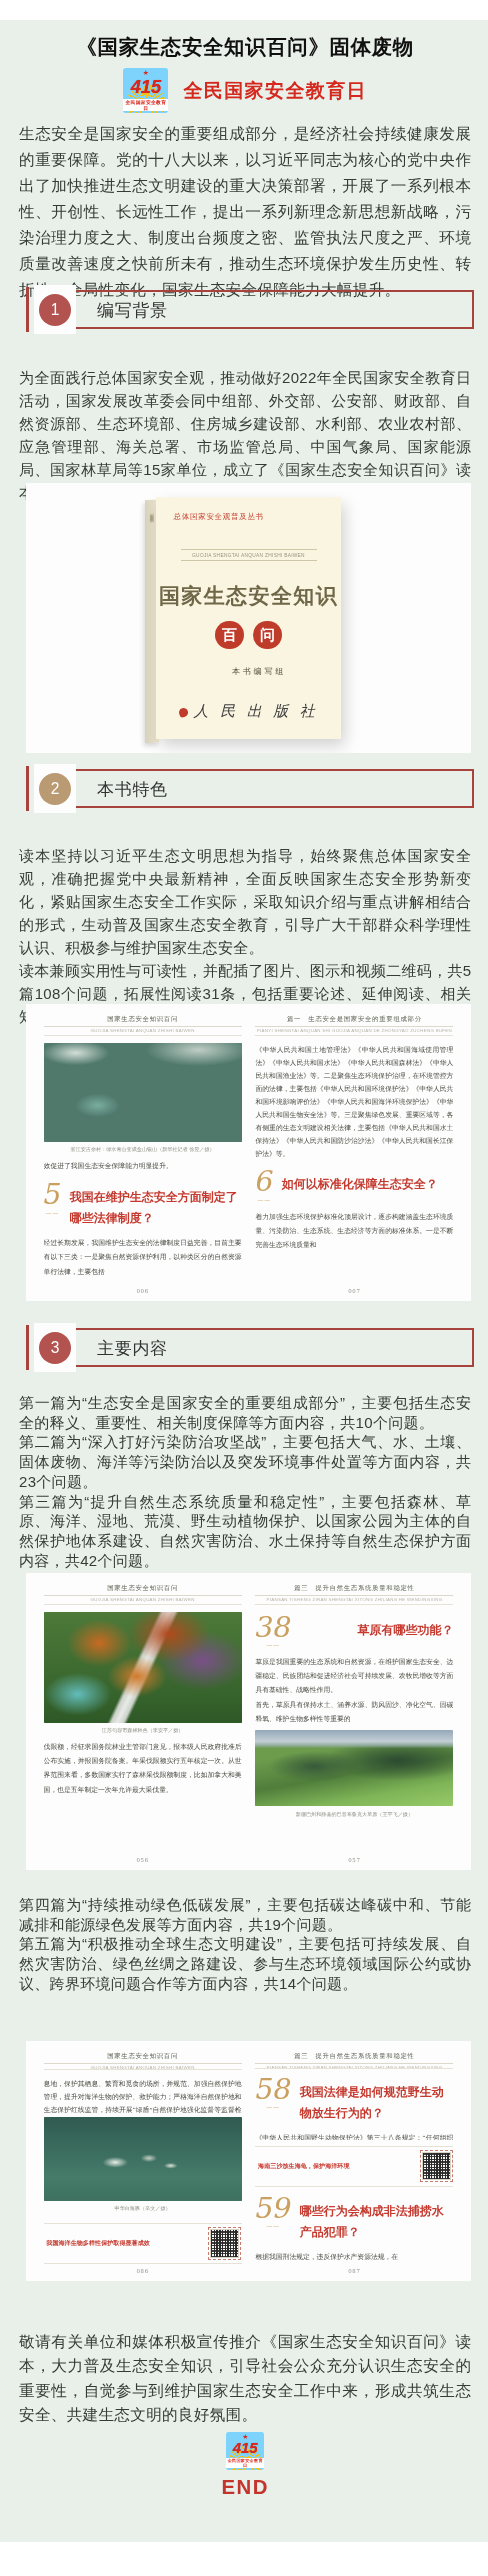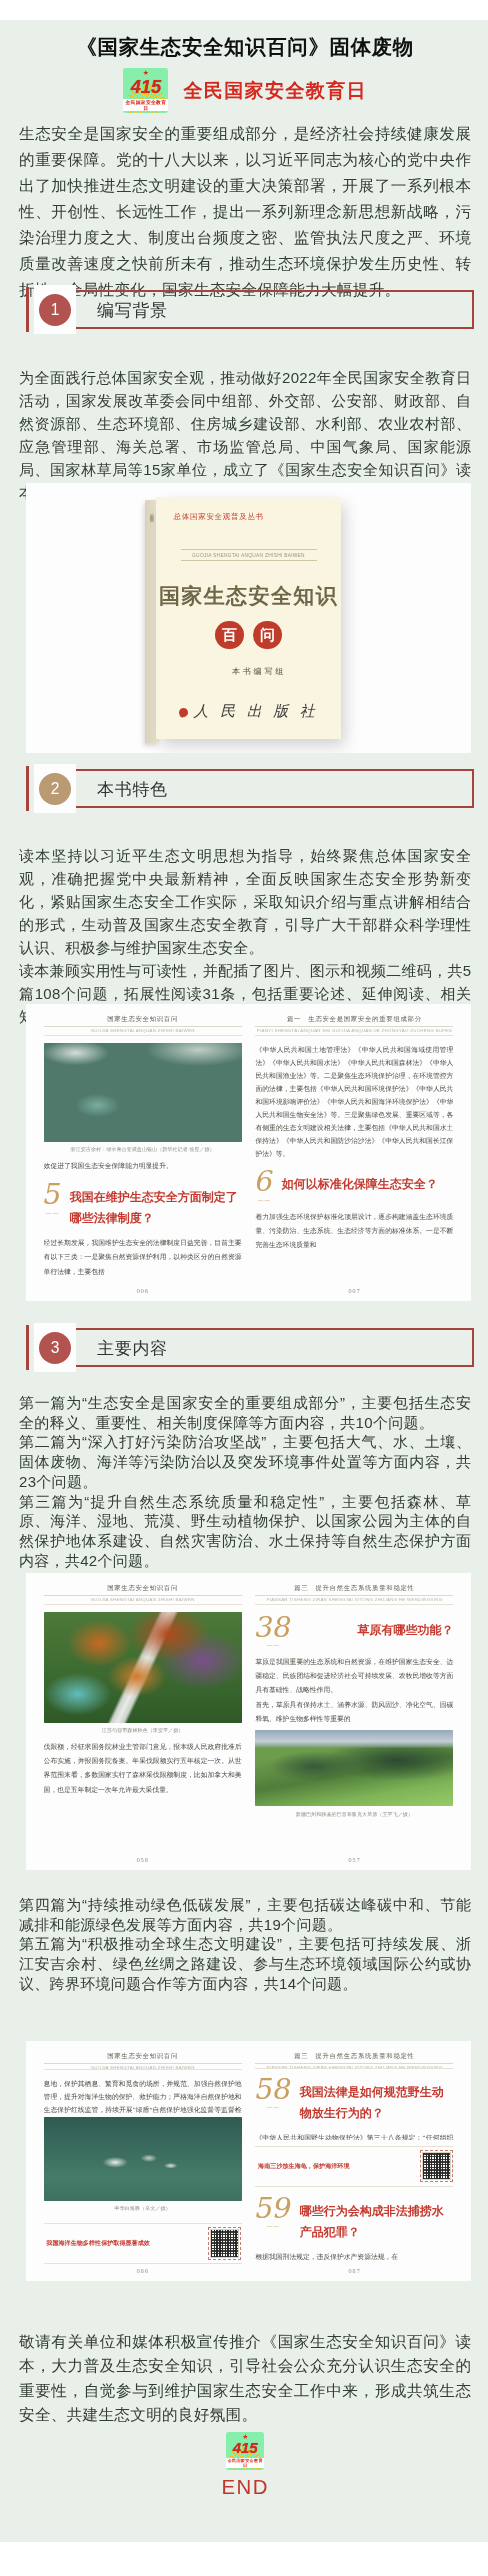--- a/index.html
+++ b/index.html
@@ -17,21 +17,21 @@
   .abs { position:absolute; left:19px; right:17.6px; }
   .para { font-size:15.6px; line-height:26px; text-align:justify; color:#343d35; letter-spacing:0.3px; }
   .para.tight { font-size:15px; line-height:23px; }
   .para.tighter { font-size:15px; line-height:19.7px; }
 
   
   .doc-title { top:33px; text-align:center; font-size:20.4px; font-weight:700; color:#101010; letter-spacing:0.7px; }
 
   
   .edu-row { top:68px; display:flex; justify-content:center; align-items:center; gap:15px; }
-  .edu-logo { position:relative; width:45px; height:45px; background:#86efac; border-radius:2.7px; overflow:hidden; flex:none; }
+  .edu-logo { position:relative; width:45px; height:45px; background:#7dd3fc; border-radius:2.7px; overflow:hidden; flex:none; }
   .edu-logo .rays { position:absolute; left:50%; top:16.3px; width:39px; height:39px; transform:translateX(-50%);
       background:repeating-conic-gradient(#f3c216 0 5deg, transparent 5deg 14deg); border-radius:50%; }
   .edu-logo .num { position:absolute; top:8.1px; width:100%; text-align:center;
       font-size:18.3px; font-weight:900; font-style:italic; color:#d5281e; text-shadow:0 0 0.7px #d5281e; }
   .edu-logo .star { position:absolute; top:0.7px; width:100%; text-align:center; font-size:6.8px; color:#d5281e; }
   .edu-logo .cap { position:absolute; bottom:2px; width:100%; text-align:center; font-size:4.8px; font-weight:700; color:#d5281e; background:#fff; letter-spacing:0.3px; }
   .edu-label { font-size:19px; font-weight:700; color:#d5281e; letter-spacing:1.4px; }
 
   
   .sec { position:absolute; left:26px; right:15px; height:49px; }
@@ -108,21 +108,21 @@
   .qr-row { display:flex; align-items:center; justify-content:space-between; gap:6.8px;
       border-top:0.7px solid #e6e2d6; border-bottom:0.7px solid #e6e2d6; padding:5.4px 2.7px; margin-top:5.4px; }
   .qr-label { font-size:6.1px; font-weight:700; color:#c5392e; }
   .qr { width:28.5px; height:28.5px; flex:none; border:0.7px solid #d9d4c8; outline:0.7px dashed #c87b6f; outline-offset:1.4px;
       background: repeating-linear-gradient(0deg,rgba(40,40,40,.9) 0 1.4px,transparent 1.4px 2.7px),
                   repeating-linear-gradient(90deg,#2b2b2b 0 1.4px,#f5f5f2 1.4px 2.7px); }
   .pno { margin-top:auto; text-align:center; font-size:5.4px; color:#8f8f85; letter-spacing:0.7px; padding:4.1px 0 1.4px; font-family:"DejaVu Serif",serif; }
 
   
   .footer-logo-row { top:2432px; display:flex; justify-content:center; }
-  .end-label { top:2476px; text-align:center; font-size:20.4px; font-weight:400; color:#c2342c; letter-spacing:1.4px; }
+  .end-label { top:2476px; text-align:center; font-size:20.4px; font-weight:700; color:#c2342c; letter-spacing:1.4px; }
 </style>
 </head>
 <body>
 
 <div class="green-canvas"></div>
 
 <h1 class="abs doc-title">《国家生态安全知识百问》固体废物</h1>
 
 <div class="abs edu-row">
   <div class="edu-logo">
@@ -254,21 +254,21 @@
     <div class="body">草原是我国重要的生态系统和自然资源，在维护国家生态安全、边疆稳定、民族团结和促进经济社会可持续发展、农牧民增收等方面具有基础性、战略性作用。</div>
     <div class="body">首先，草原具有保持水土、涵养水源、防风固沙、净化空气、固碳释氧、维护生物多样性等重要的</div>
     <div class="photo photo-grass" style="margin-top:4.1px;"></div>
     <div class="caption">新疆巴州和静县的巴音布鲁克大草原（王平飞／摄）</div>
     <div class="pno">057</div>
   </div>
 </div>
 
 <div class="abs" style="top:1895px;">
   <p class="para tighter">第四篇为“持续推动绿色低碳发展”，主要包括碳达峰碳中和、节能减排和能源绿色发展等方面内容，共19个问题。</p>
-  <p class="para tighter">第五篇为“积极推动全球生态文明建设”，主要包括可持续发展、浙江安吉余村、绿色丝绸之路建设、参与生态环境领域国际公约或协议、跨界环境问题合作等方面内容，共14个问题。</p>
+  <p class="para tighter">第五篇为“积极推动全球生态文明建设”，主要包括可持续发展、自然灾害防治、绿色丝绸之路建设、参与生态环境领域国际公约或协议、跨界环境问题合作等方面内容，共14个问题。</p>
 </div>
 
 <div class="white-block spread" style="top:2041px; height:240px;">
   <div class="pg">
     <div class="ph-title">国家生态安全知识百问</div>
     <div class="ph-sub">GUOJIA SHENGTAI ANQUAN ZHISHI BAIWEN</div>
     <div class="body dense" style="max-height:103px; overflow:hidden;">息地，保护其栖息、繁育和觅食的场所，并规范、加强自然保护地管理，提升对海洋生物的保护、救护能力；严格海洋自然保护地和生态保护红线监管，持续开展“绿盾”自然保护地强化监督等监督检查活动；开展海洋生物多样性调查和保护，加强典型海洋生态系统监测监管，对各类重要海洋生态功能区、关键海洋物种分布区等开展常态化监测监管；加强海洋科普教育和宣传，鼓励公众加入海洋生物多样性保护行列之中。</div>
     <div class="photo photo-sea" style="margin-top:4.1px;"></div>
     <div class="caption">中华白海豚（辛文／摄）</div>
     <div class="qr-row">

